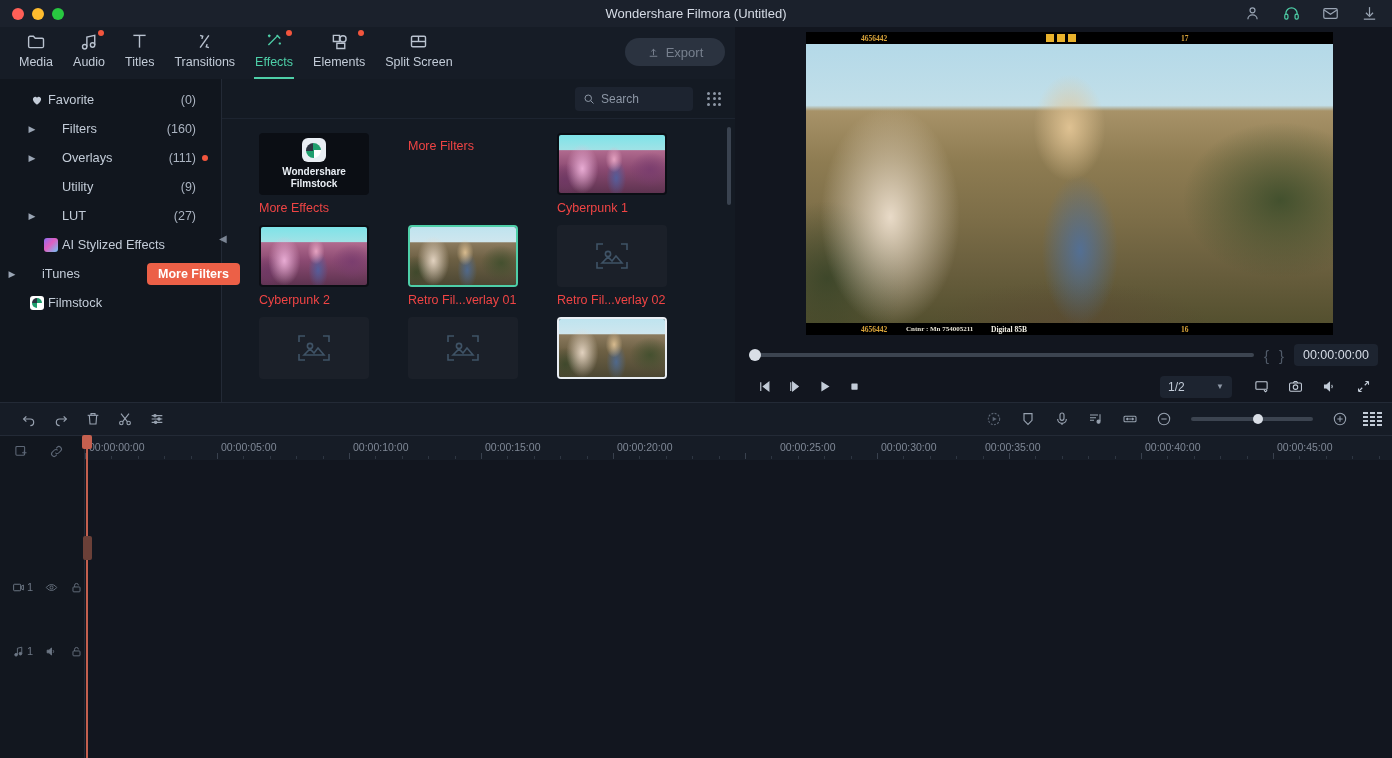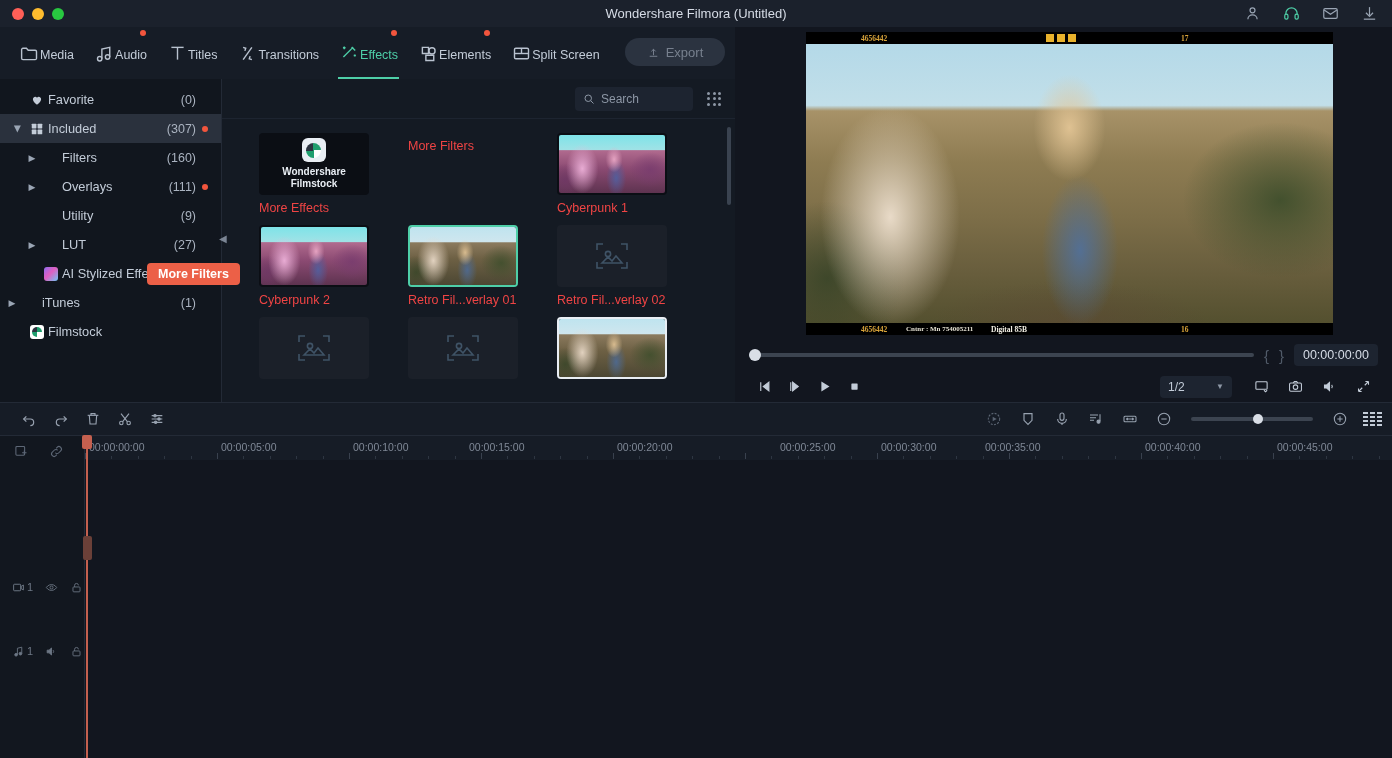--- a/index.html
+++ b/index.html
@@ -34,22 +34,22 @@
   .title-icons .ti.teal { color: #4ecfa8; }
 
   
   .toolbar {
     position: absolute; top: 27px; left: 0; width: 735px; height: 52px;
     background: #161c26; display: flex; align-items: flex-start;
     padding-left: 10px; gap: 2px;
   }
   .tool {
     position: relative; width: auto; min-width: 46px; padding: 4px 9px 0;
-    display: flex; align-items: center;
-    cursor: pointer; height: 52px; justify-content: flex-end;
+    display: flex; flex-direction: column; align-items: center;
+    cursor: pointer; height: 52px;
   }
   .tool svg { width: 21px; height: 21px; color: #b9c2cf; margin-bottom: 3px; }
   .tool .tlabel { font-size: 12.5px; color: #c3ccd8; white-space: nowrap; }
   .tool.active svg, .tool.active .tlabel { color: #4ecfa8; }
   .tool.active::after {
     content: ""; position: absolute; bottom: 0; left: 8px; right: 8px;
     height: 2px; background: #4ecfa8;
   }
   .tool .nbadge {
     position: absolute; top: 3px; right: 10px;
@@ -447,34 +447,20 @@
       <span class="sicon">
           <svg viewBox="0 0 24 24" fill="currentColor">
             <path d="M12 20s-7-4.4-7-9.2A3.9 3.9 0 0 1 12 8a3.9 3.9 0 0 1 7 2.8C19 15.6 12 20 12 20z"></path>
           </svg>
         </span>
       <span class="slabel">Favorite</span>
       <span class="scount">(0)</span>
       <span class="sdot hid"></span>
     </div>
 
-    <div class="srow ind-1 sel">
-      <span class="caret down">▶</span>
-      <span class="sicon">
-          <svg viewBox="0 0 24 24" fill="currentColor">
-            <rect x="3" y="3" width="8" height="8" rx="1"></rect>
-            <rect x="13" y="3" width="8" height="8" rx="1"></rect>
-            <rect x="3" y="13" width="8" height="8" rx="1"></rect>
-            <rect x="13" y="13" width="8" height="8" rx="1"></rect>
-          </svg>
-        </span>
-      <span class="slabel">Included</span>
-      <span class="scount">(307)</span>
-      <span class="sdot"></span>
-    </div>
 
     <div class="srow ind-2">
       <span class="caret">▶</span>
       <span class="sicon"></span>
       <span class="slabel">Filters</span>
       <span class="scount">(160)</span>
       <span class="sdot hid"></span>
     </div>
 
     <div class="srow ind-2">
@@ -821,21 +807,21 @@
           <i></i>
           <i></i>
         </span>
     </div>
   </div>
 
   <div class="tl-ruler">
     <span class="rlabel" style="left:4px">00:00:00:00</span>
     <span class="rlabel" style="left:136px">00:00:05:00</span>
     <span class="rlabel" style="left:268px">00:00:10:00</span>
-    <span class="rlabel" style="left:384px">00:00:15:00</span>
+    <span class="rlabel" style="left:400px">00:00:15:00</span>
     <span class="rlabel" style="left:532px">00:00:20:00</span>
     <span class="rlabel" style="left:695px">00:00:25:00</span>
     <span class="rlabel" style="left:796px">00:00:30:00</span>
     <span class="rlabel" style="left:900px">00:00:35:00</span>
     <span class="rlabel" style="left:1060px">00:00:40:00</span>
     <span class="rlabel" style="left:1192px">00:00:45:00</span>
     <span class="rtick" style="left:0px"></span>
       <span class="rtick" style="left:132px"></span>
     <span class="rtick" style="left:264px"></span>
       <span class="rtick" style="left:396px"></span>

